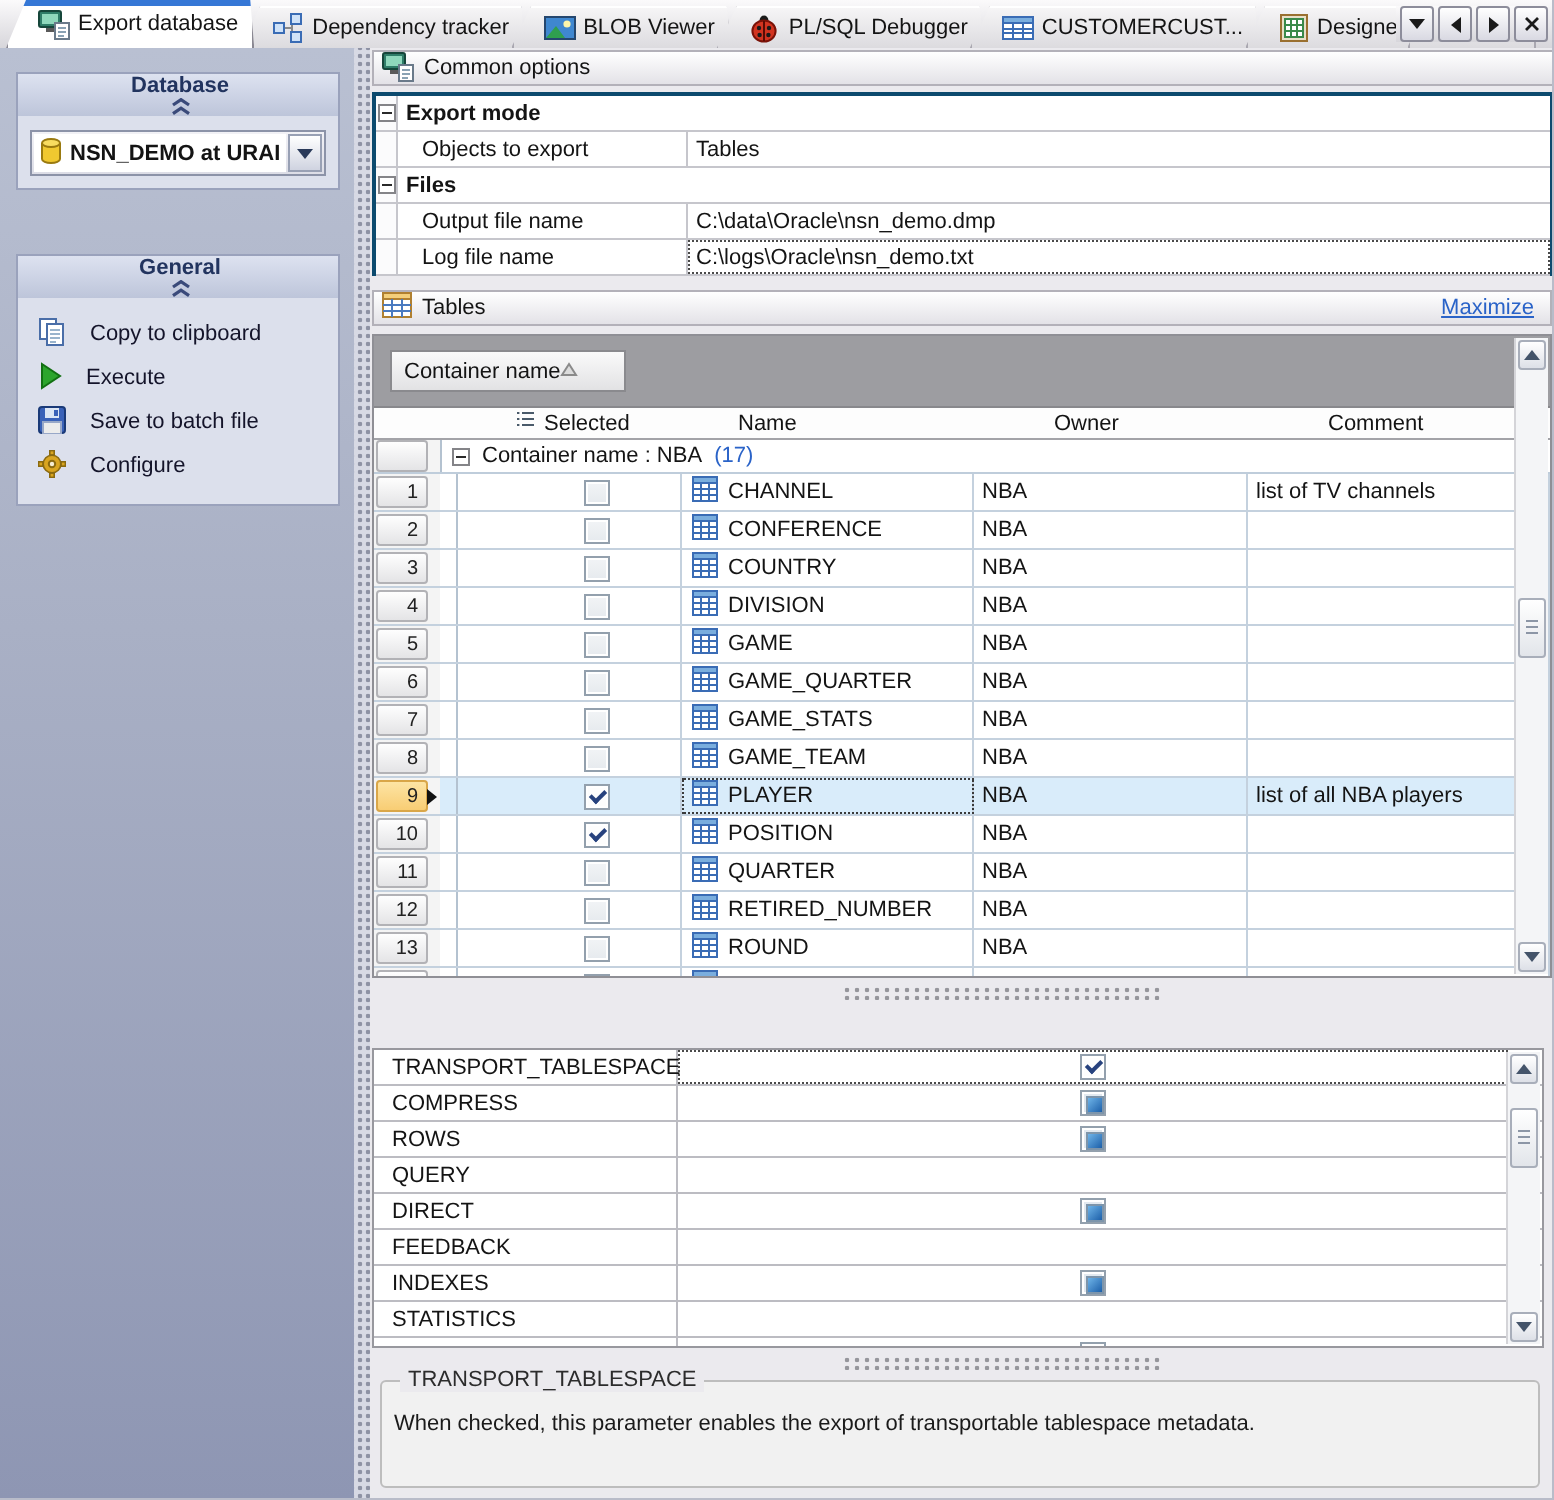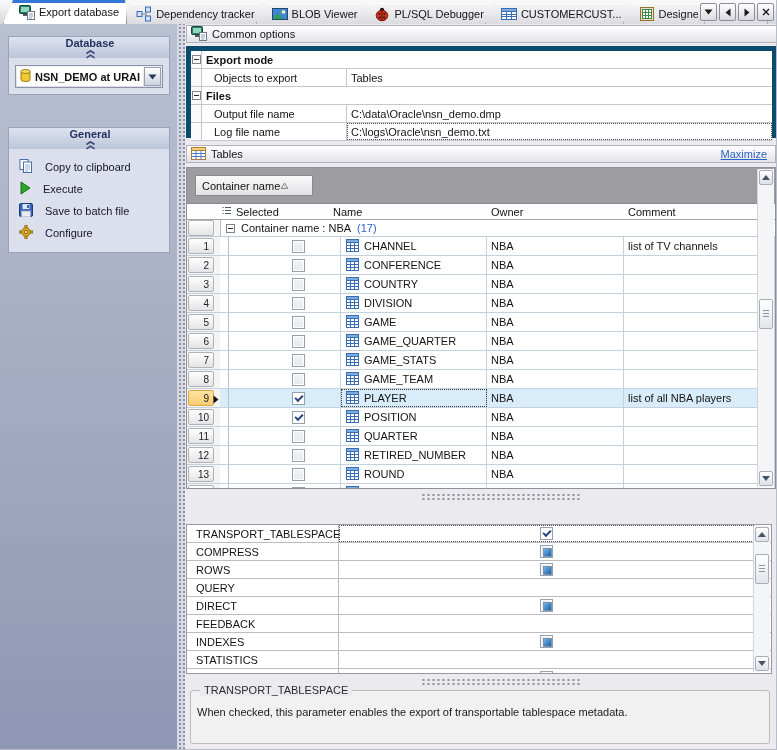--- a/index.html
+++ b/index.html
@@ -61,21 +61,21 @@
   .main { position:absolute; top:24px; left:185px; width:592px; bottom:0; background:#ebeaee; }
   .sec-hdr { position:absolute; left:1px; height:18px; display:flex; align-items:center;
              gap:5px; padding:0 8px 0 4px; background:linear-gradient(#ffffff,#e3e2e7);
              border:1px solid #b3b1b9; }
   .sec-hdr .stitle { flex:1; }
   .hlink { color:#2a63c8; text-decoration:underline; cursor:pointer; }
 
   
   #common-hdr { top:1px; width:591px; }
   .opt-grid { position:absolute; top:22px; left:1px; width:591px; height:92px;
-              background:#fff; border:5px solid #0c4a6e; }
+              background:#fff; border:2px solid #0c4a6e; }
   .opt-row { height:18px; display:flex; border-bottom:1px solid #c6c6cc; background:#fff; }
   .opt-gutter { width:11px; border-right:1px solid #c6c6cc; display:flex;
                 align-items:center; justify-content:center; background:#fbfbfc; }
   .opt-label { width:145px; padding:0 4px 0 12px; display:flex; align-items:center;
                border-right:1px solid #c6c6cc; }
   .opt-row.group .opt-label { width:auto; flex:1; font-weight:bold; border-right:none; padding-left:4px; }
   .opt-value { flex:1; display:flex; align-items:center; padding:0 4px; }
   .opt-value.focused { outline:1px dotted #4a4a4a; outline-offset:-1px; }
   .minusbox { width:9px; height:9px; background:#fff; border:1px solid #848488;
               position:relative; cursor:pointer; flex:none; }
@@ -85,21 +85,21 @@
   
   #tables-hdr { top:121px; width:590px; }
   .tbl-grid { position:absolute; top:143px; left:1px; width:590px; height:322px;
               background:#fff; border:1px solid #8f8f95; overflow:hidden; }
   .groupby { height:36px; background:#9d9da1; border-bottom:1px solid #88888c;
              padding:7px 0 0 8px; }
   .gb-btn { width:118px; height:21px; background:linear-gradient(#fafafa,#e2e2e4);
             border:1px solid #8a8a8e; display:flex; align-items:center;
             justify-content:flex-start; padding:0 6px; cursor:pointer; }
   .tbl-headrow { height:16px; display:flex; align-items:center;
-                 background:#fdfdfd; border-bottom:1px solid #a3a3a8; }
+                 background:#fdfdfd; border-bottom:1px solid #a3a3a8;padding-left:36px; }
   .th-blank { width:33px; align-self:stretch; }
   .th-sel { width:113px; display:flex; align-items:center; gap:5px; padding-left:2px; }
   .th-name { width:158px; } .th-owner { width:137px; } .th-comment { flex:1; }
   .tbl-rows { position:relative; }
   .grow { height:17px; display:flex; border-bottom:1px solid #bfcddb; }
   .grow .rowbody { display:flex; align-items:center; gap:6px; padding-left:5px;
                    border-left:1px solid #b4c2d0; flex:1; }
   .gcount { color:#2a63c8; }
   .numcol { width:33px; display:flex; align-items:center; position:relative;
             background:#f4f4f4; flex:none; }

